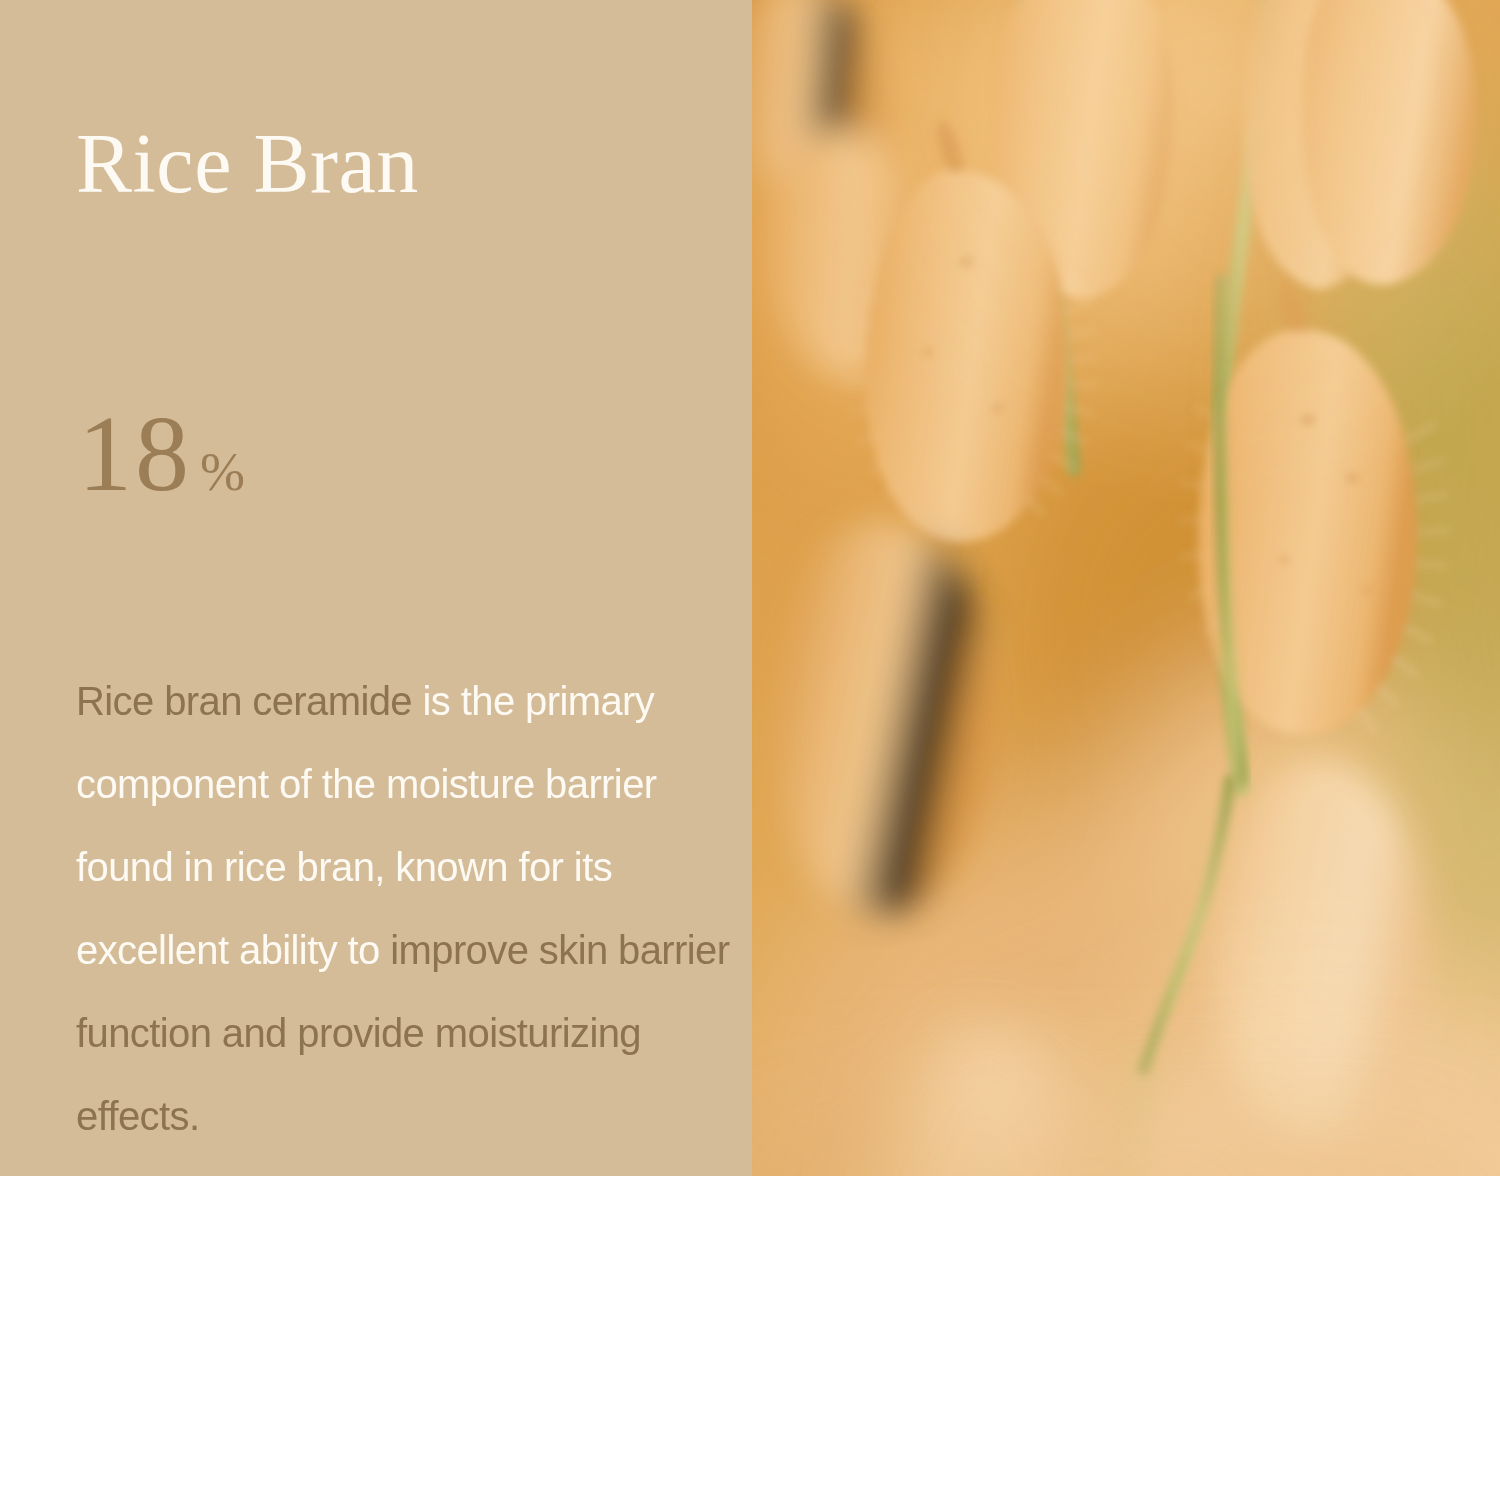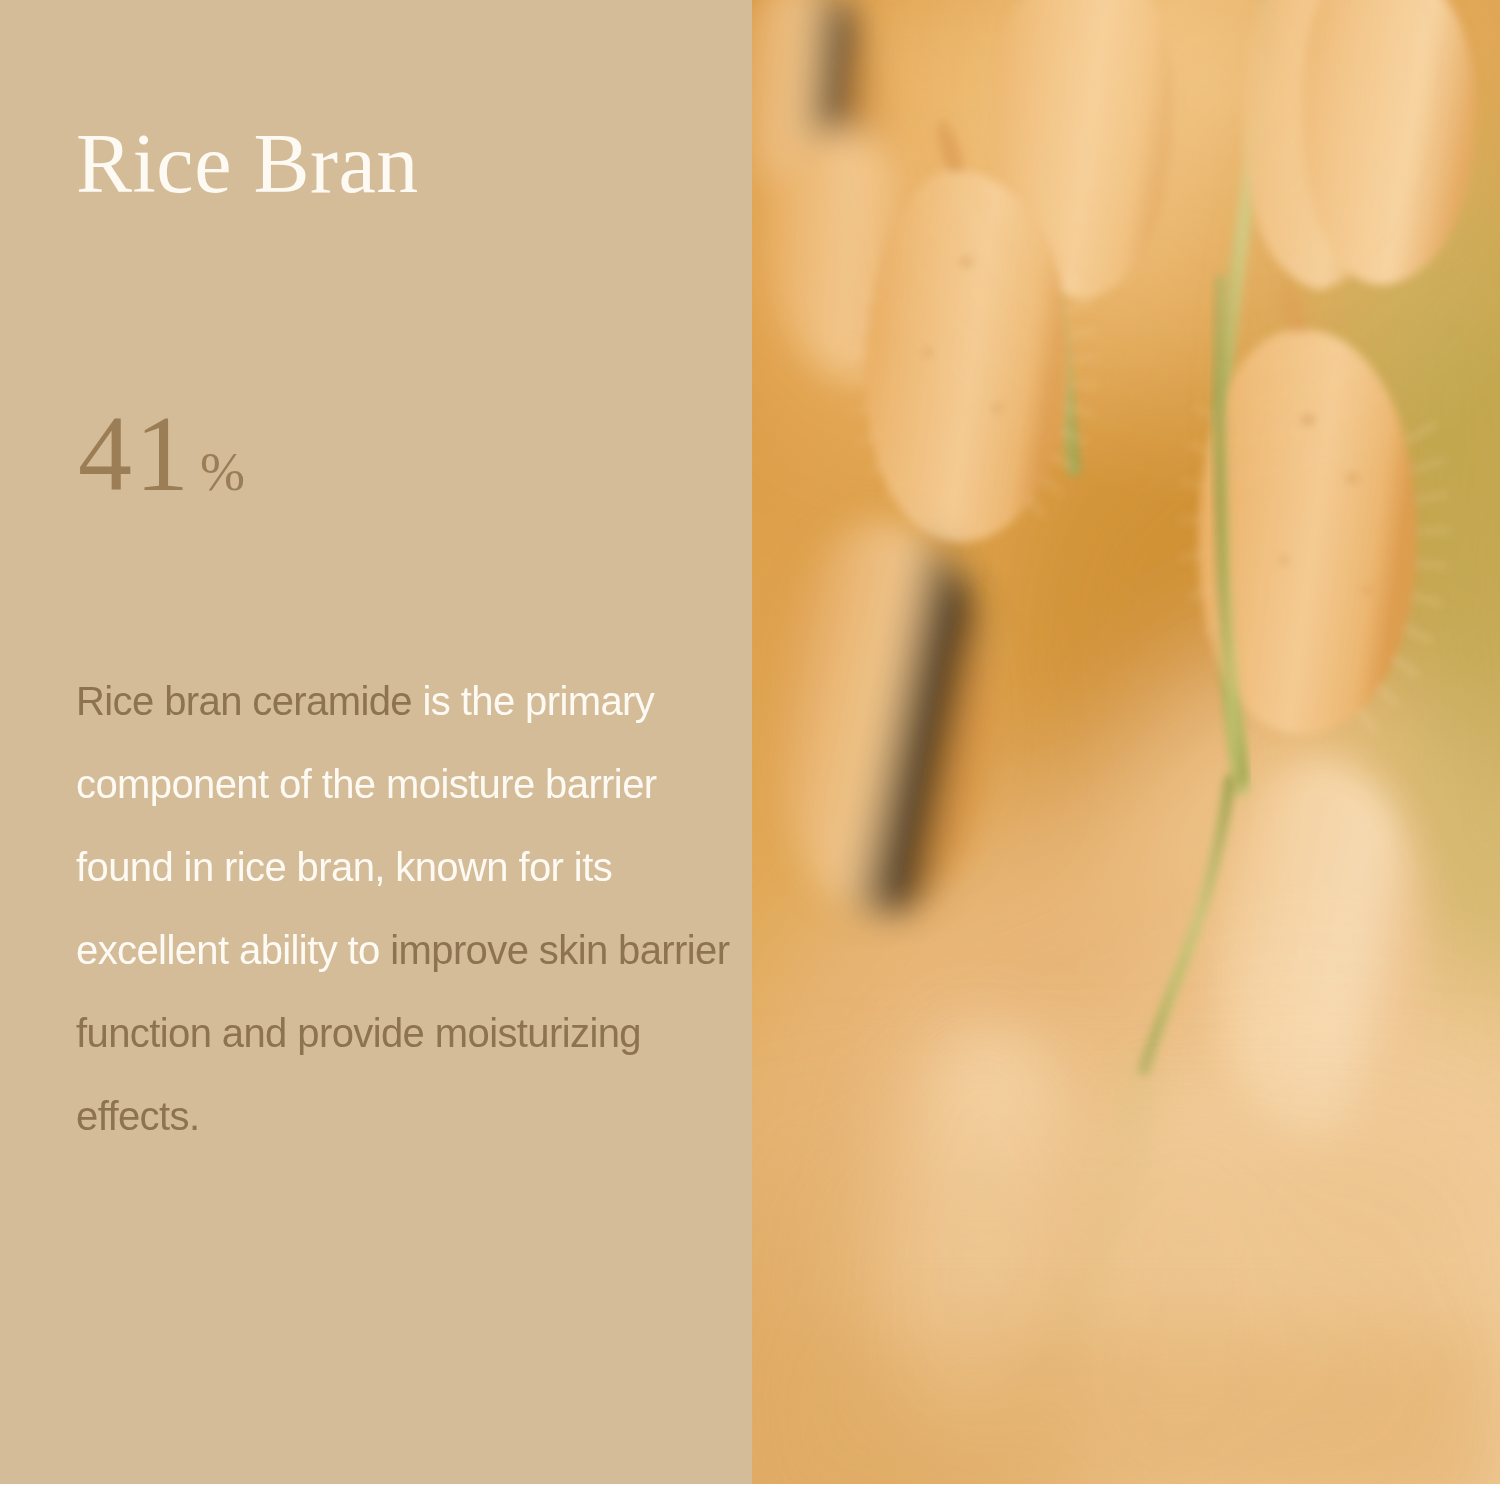--- a/index.html
+++ b/index.html
@@ -3,21 +3,21 @@
 <meta charset="utf-8">
 <style>
   html, body {
     margin: 0;
     padding: 0;
     background: #ffffff;
   }
   #canvas {
     position: relative;
     width: 1500px;
-    height: 1484px;
+    height: 1176px;
     overflow: hidden;
     background: #d5bc98;
     font-family: "Liberation Sans", sans-serif;
   }
 
   
   #left-panel {
     position: absolute;
     left: 0; top: 0;
     width: 752px;
@@ -96,21 +96,21 @@
 
 <div id="canvas">
 
   <div id="left-panel">
 
     <div id="title-block">
       <div class="title-line">Rice Bran</div>
     </div>
 
     <div id="percent-block">
-      <span id="percent-value">41</span>
+      <span id="percent-value">18</span>
       <span id="percent-symbol">%</span>
     </div>
 
     <div id="body-block"><span class="tone-brown">Rice bran ceramide </span><span class="tone-white">is the primary component of the moisture barrier found in rice bran, known for its excellent ability to </span><span class="tone-brown">improve skin barrier function and provide moisturizing effects.</span></div>
 
   </div>
 
   <div id="photo-panel">
     <svg id="photo-svg" viewBox="0 0 748 1500" preserveAspectRatio="xMidYMid slice">
       <defs>

